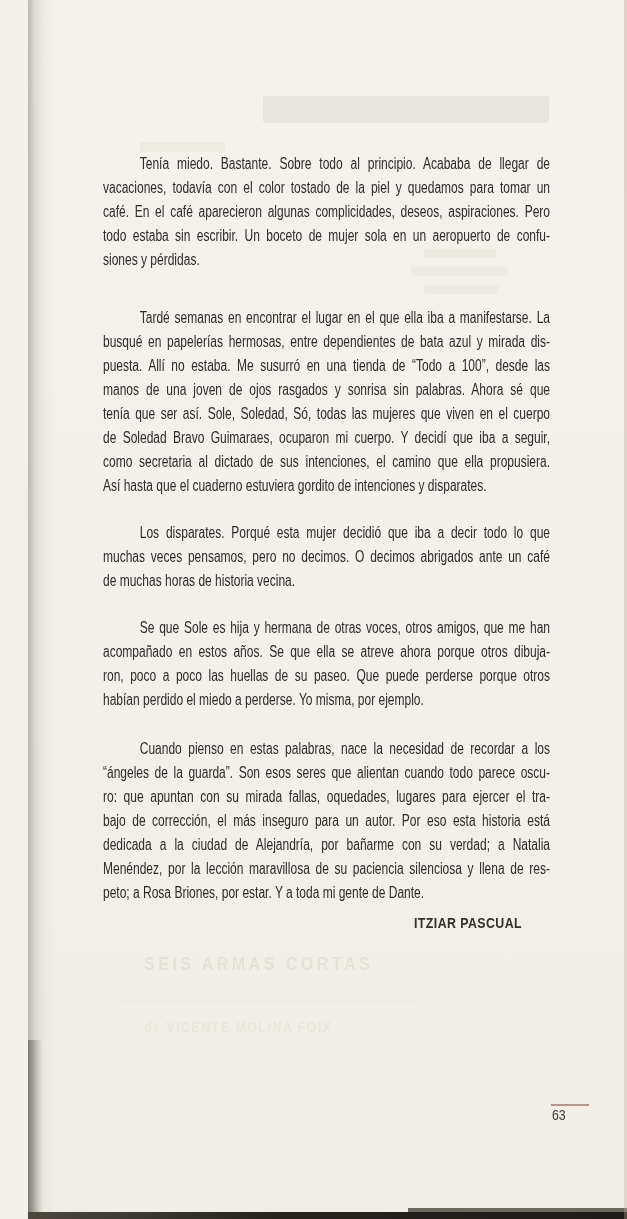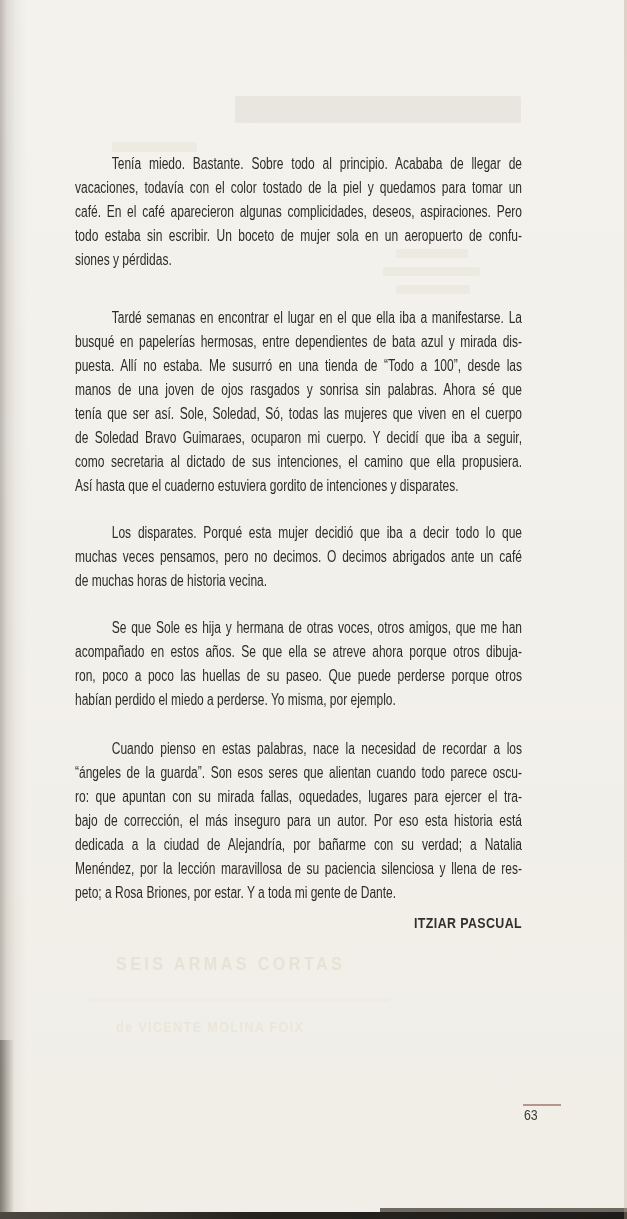--- a/index.html
+++ b/index.html
@@ -4,20 +4,21 @@
 <style>
   html,body{margin:0;padding:0;}
   body{
     width:627px;height:1219px;position:relative;overflow:hidden;
     background:var(--page-background,#f2f0ea);
     font-family:"Liberation Sans", sans-serif;
   }
   .page{
     position:absolute;inset:0;
     background:linear-gradient(180deg,#f4f2ed 0%,#f2f0ea 55%,#f0eee7 100%);
+    margin-left:28px;
   }
   
   .binding-shadow{
     position:absolute;left:0;top:0;width:26px;height:100%;
     background:linear-gradient(90deg,rgba(110,102,92,.42),rgba(140,132,120,.22) 7px,rgba(160,152,140,.10) 15px,rgba(160,152,140,0) 100%);
   }
   .binding-shadow-bottom{
     position:absolute;left:0;top:1040px;width:14px;height:179px;
     background:linear-gradient(90deg,rgba(70,64,56,.5),rgba(70,64,56,0));
   }

